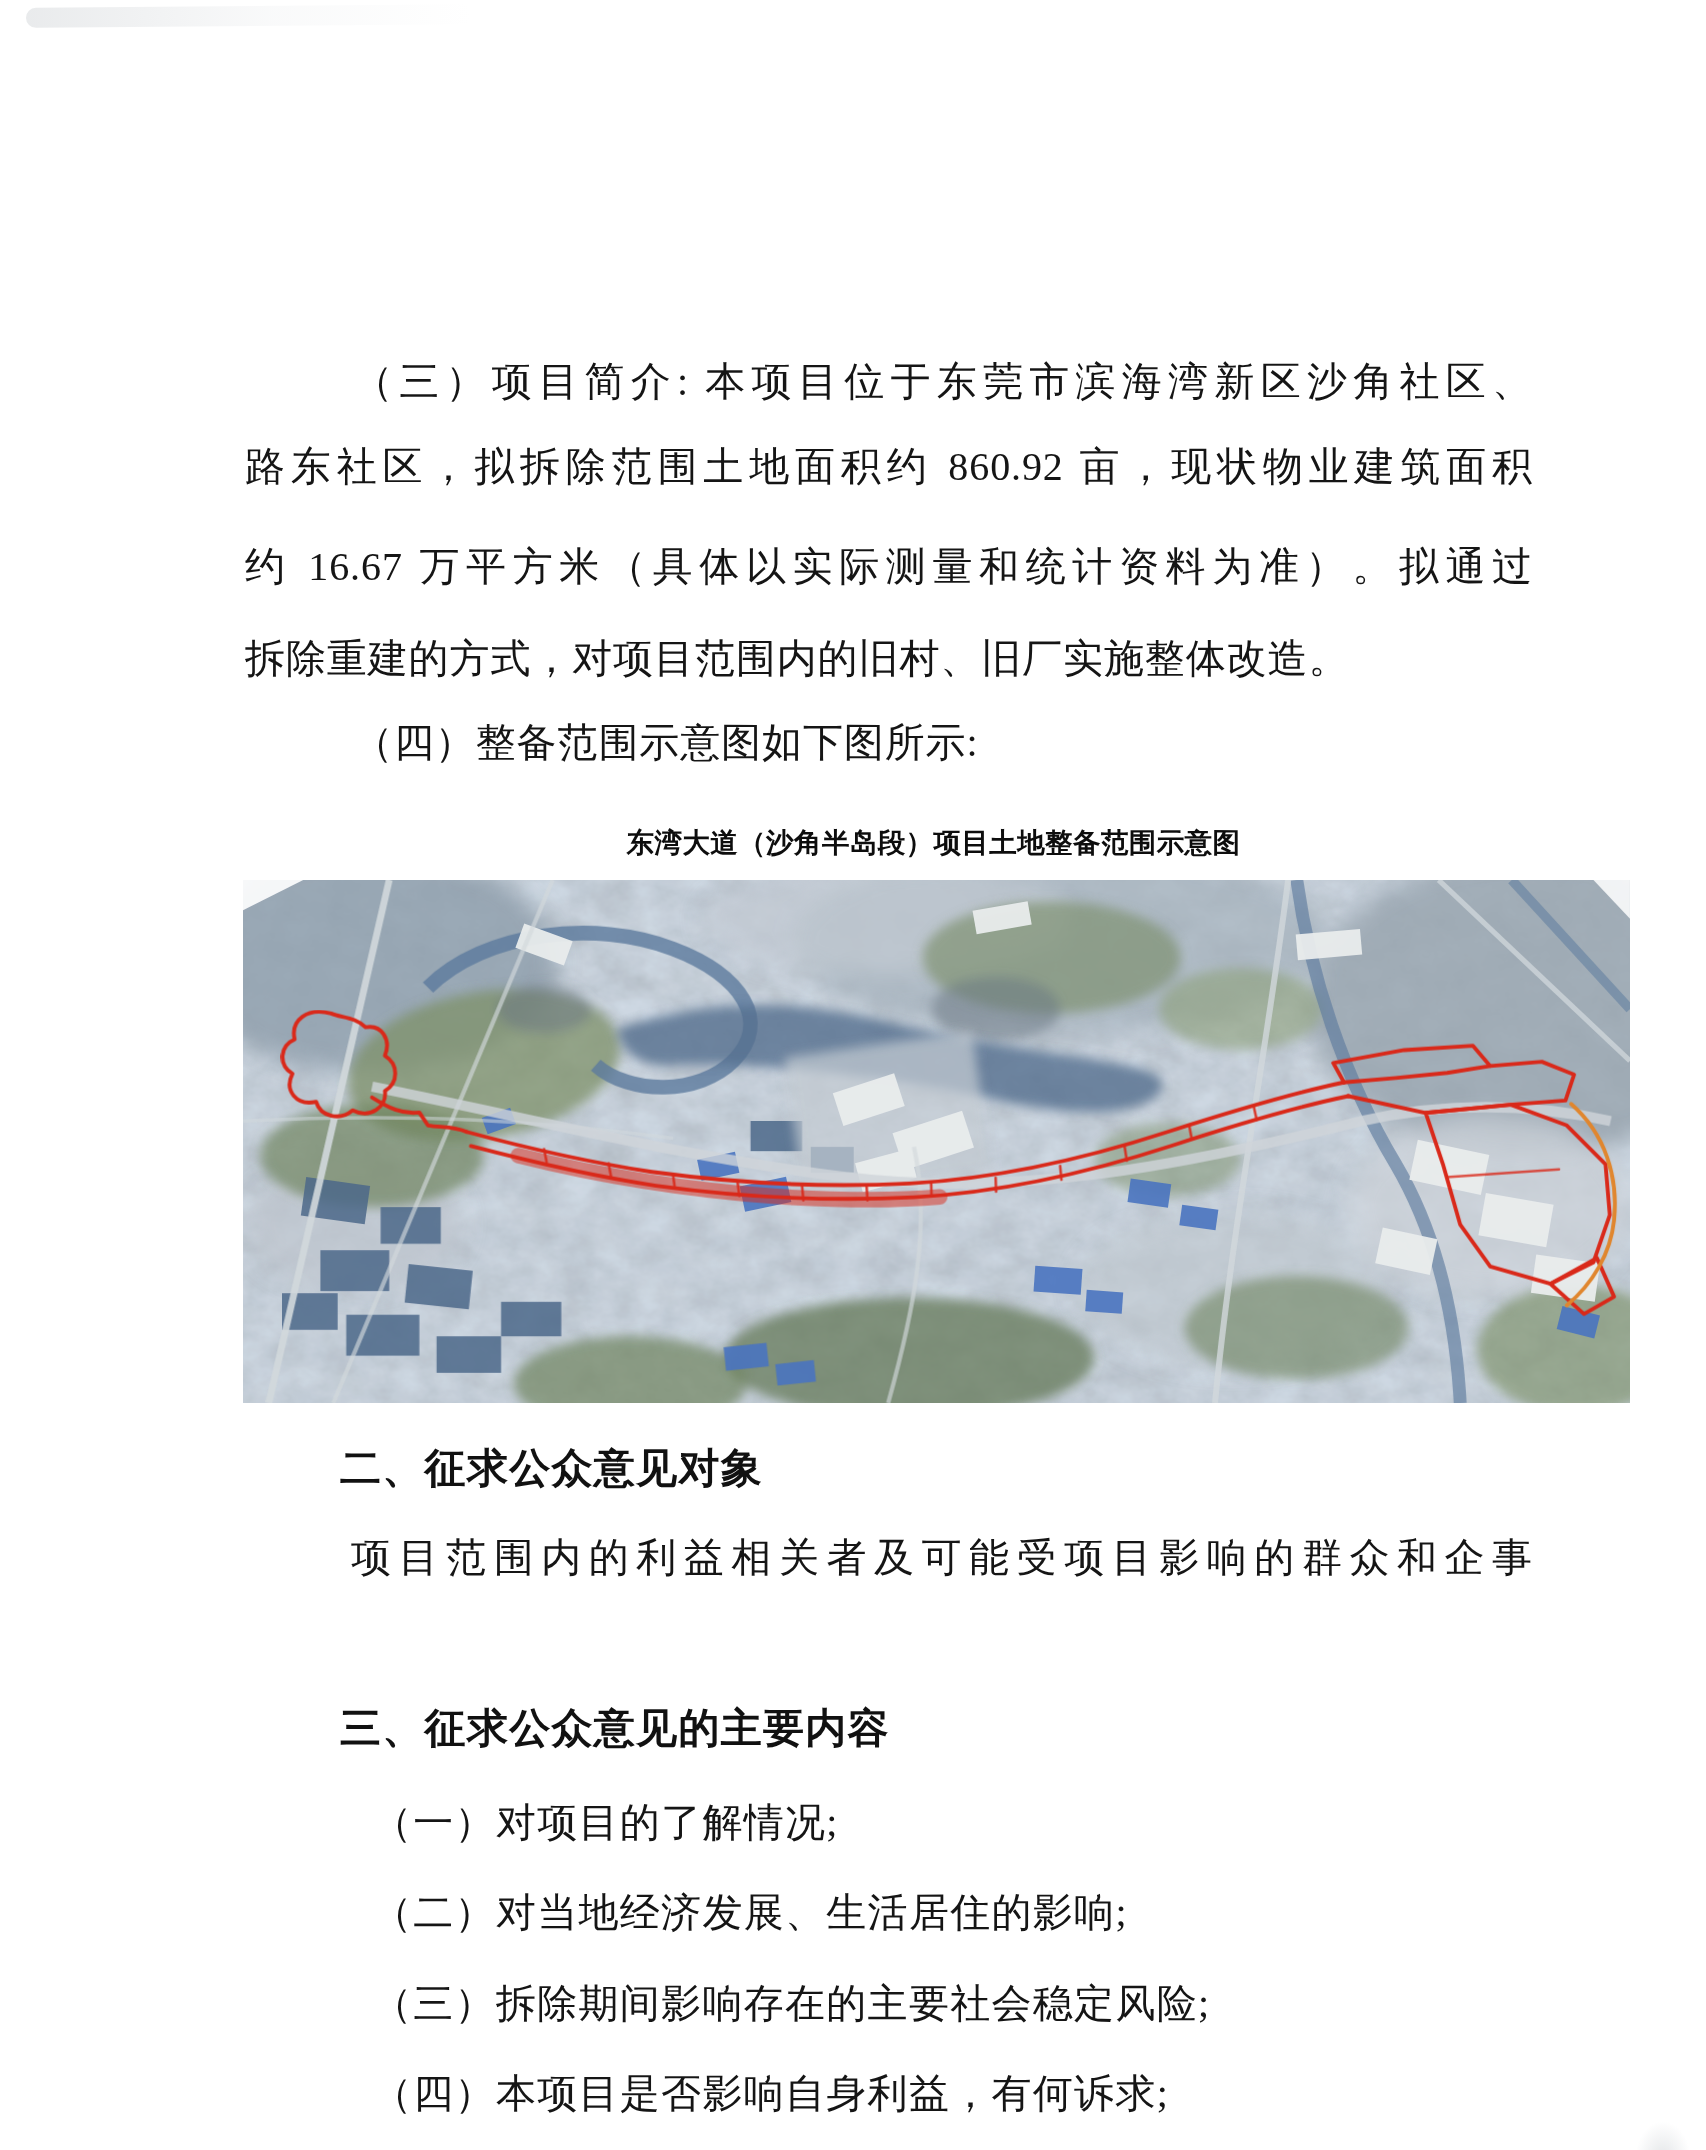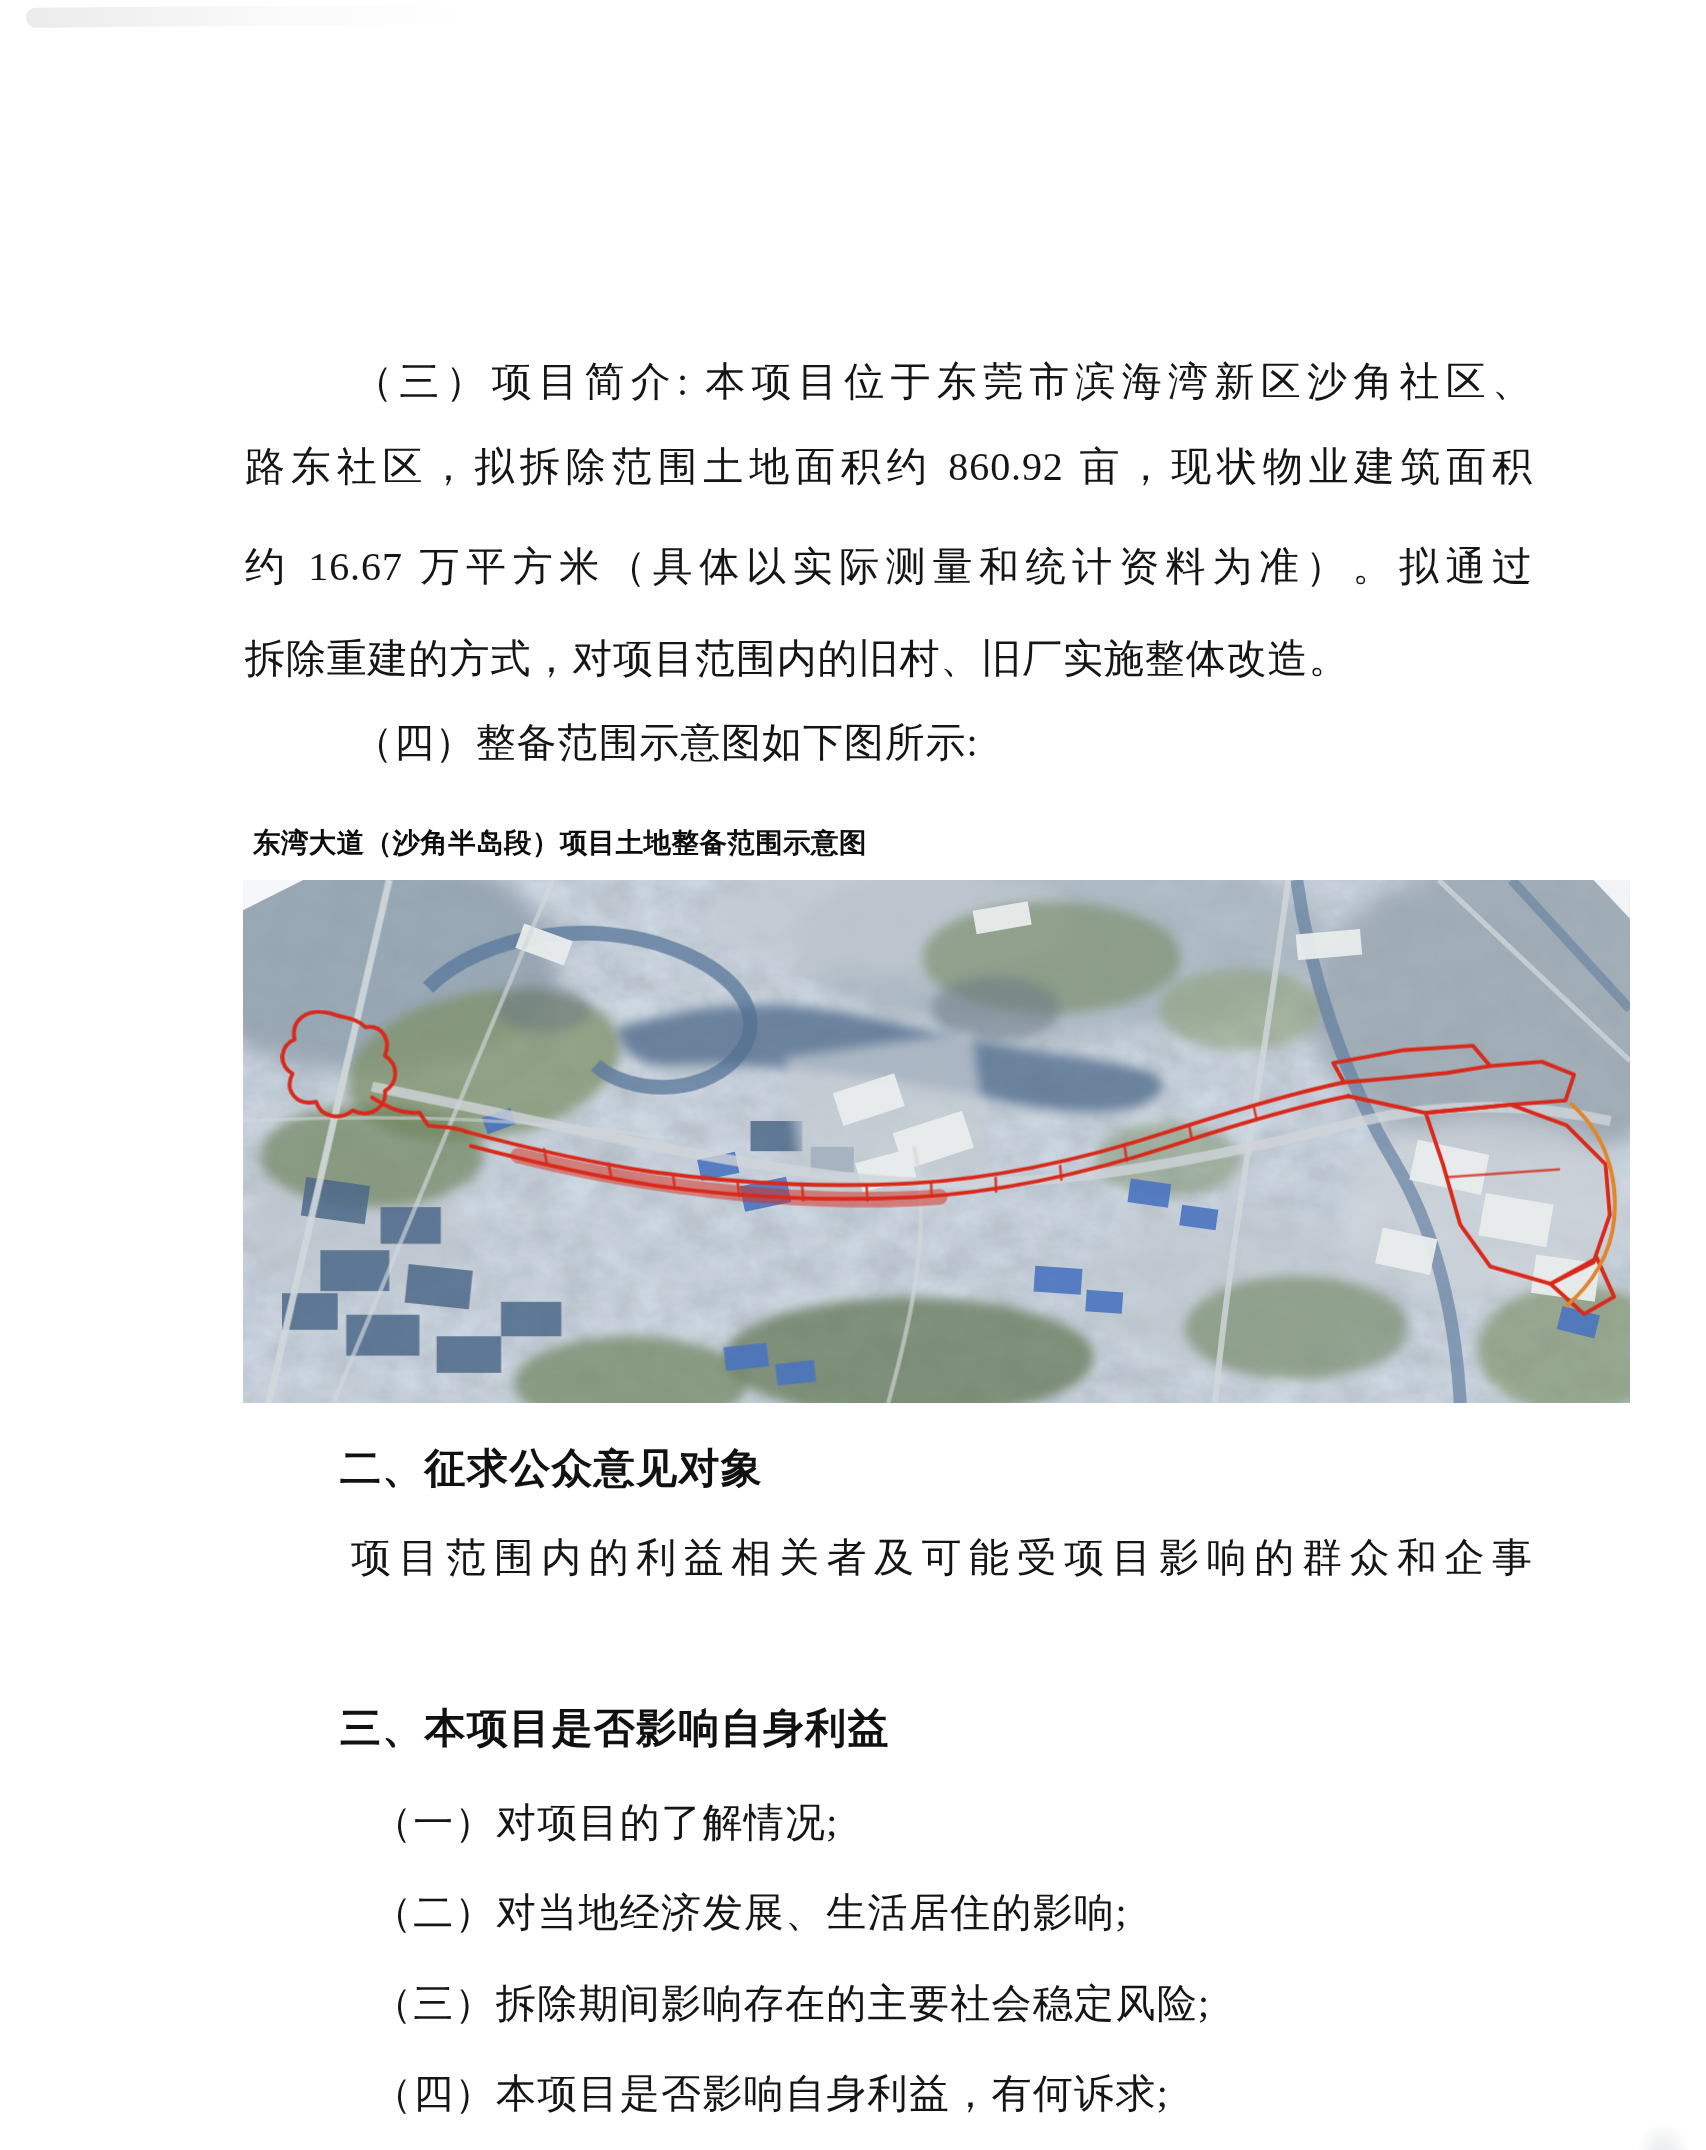--- a/index.html
+++ b/index.html
@@ -44,23 +44,23 @@
   .listitem {
     position: absolute;
     left: 372px;
     font-size: 40px;
     line-height: 1.25;
     letter-spacing: 1.3px;
     white-space: nowrap;
   }
   .map-title {
     position: absolute;
-    left: 253px;
+    left: 240px;
     width: 1387px;
-    text-align: left;
+    text-align: center;
     font-family: "Liberation Serif", serif;
     font-weight: 700;
     font-size: 27.5px;
     letter-spacing: 0.4px;
     white-space: nowrap;
     color: #0d0d0d;
   }
   .map-wrap {
     position: absolute;
     left: 243px;
@@ -239,20 +239,20 @@
           <polygon points="0,0 140,0 0,70" fill="#ffffff" opacity=".9"></polygon>
           <polygon points="3225,0 3225,90 3140,0" fill="#ffffff" opacity=".85"></polygon>
         </g>
       </g>
     </svg>
   </div>
 
   <div class="heading" style="top:1447px">二、征求公众意见对象</div>
   <div class="bline jfull" style="top:1533px; padding-left:106px">项目范围内的利益相关者及可能受项目影响的群众和企事</div>
 
-  <div class="heading" style="top:1707px">三、本项目是否影响自身利益</div>
+  <div class="heading" style="top:1707px">三、征求公众意见的主要内容</div>
   <div class="listitem" style="top:1798px">（一）对项目的了解情况;</div>
   <div class="listitem" style="top:1888px">（二）对当地经济发展、生活居住的影响;</div>
   <div class="listitem" style="top:1979px">（三）拆除期间影响存在的主要社会稳定风险;</div>
   <div class="listitem" style="top:2069px">（四）本项目是否影响自身利益，有何诉求;</div>
 
 </div>
 
 
 </body></html>

